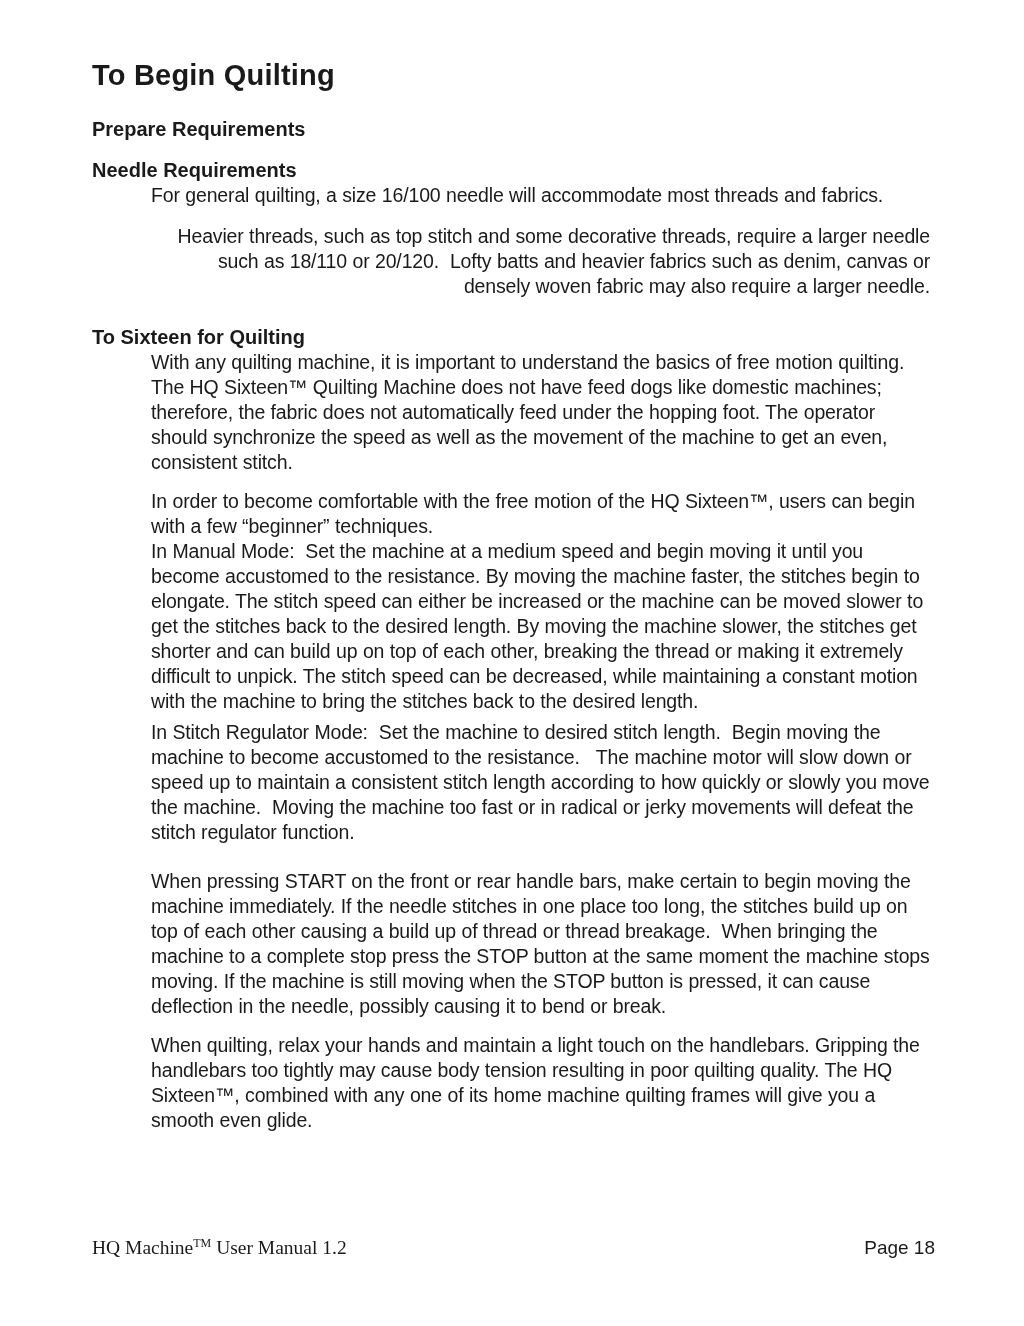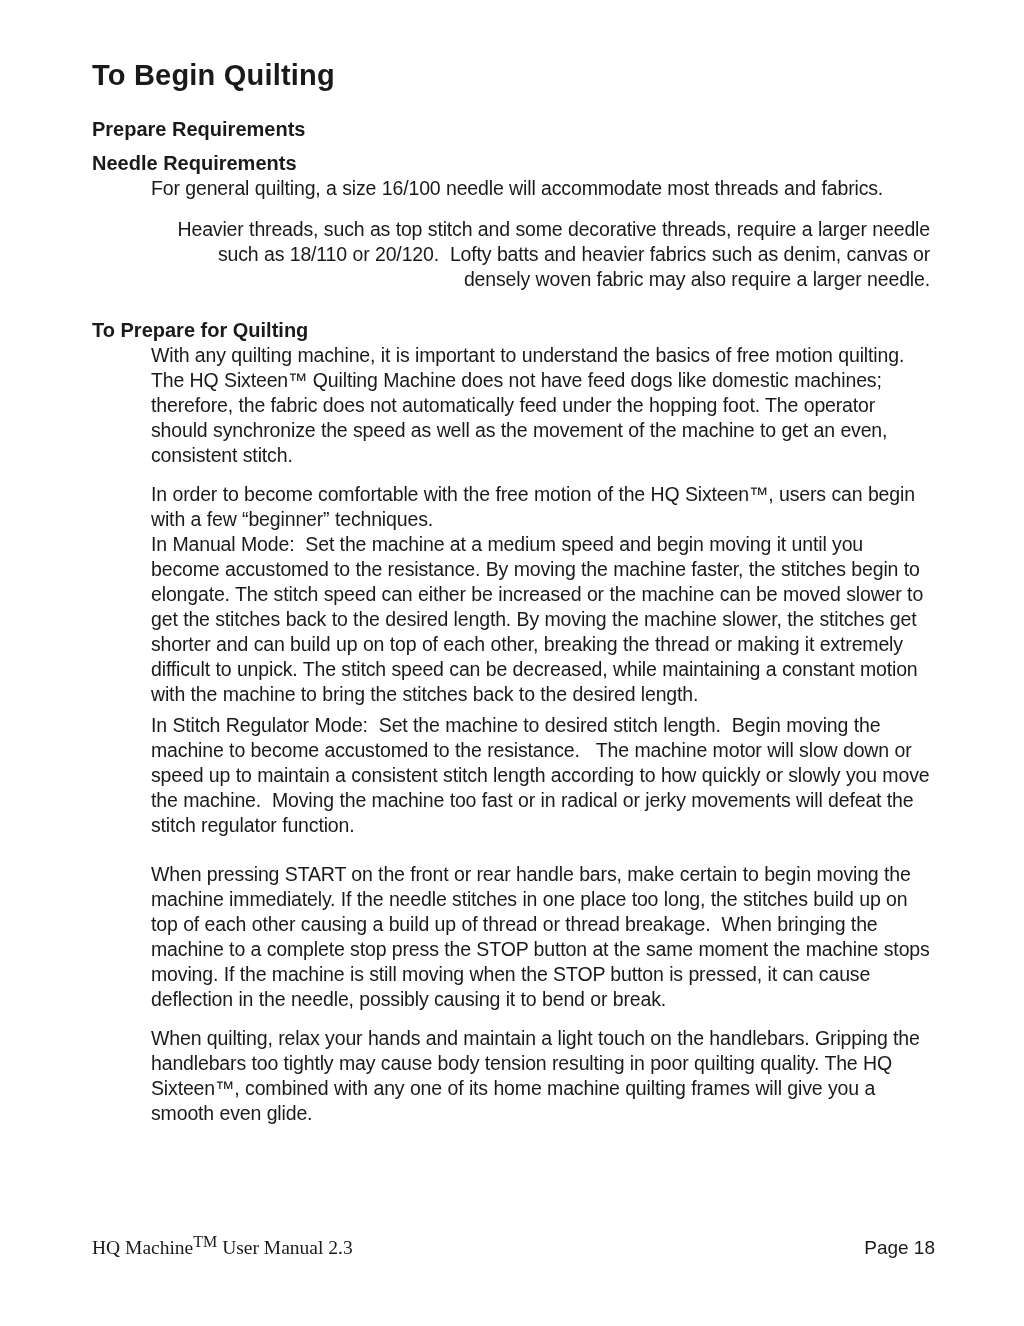--- a/index.html
+++ b/index.html
@@ -29,21 +29,21 @@
     font-weight: bold;
     margin: 0 0 24px 0;
     letter-spacing: 0.2px;
   }
   h2.sec-heading {
     font-size: 20px;
     line-height: 25px;
     font-weight: bold;
     margin: 0;
   }
-  .sec-needle h2.sec-heading { margin-top: 9px; }
+  .sec-needle h2.sec-heading { margin-top: 16px; }
   .sec-prepare h2.sec-heading { margin-top: 26px; }
   p.body-par {
     font-size: 19.5px;
     line-height: 25px;
     margin: 0 0 0 59px;
     max-width: 782px;
     white-space: pre-wrap;
     letter-spacing: -0.15px;
     word-spacing: 0.2px;
   }
@@ -59,21 +59,21 @@
     display: flex;
     justify-content: space-between;
     align-items: baseline;
   }
   .footer-left {
     font-family: "Liberation Serif", serif;
     font-size: 19.5px;
     line-height: 24px;
   }
   .footer-left sup {
-    font-size: 16px;
+    font-size: 12px;
     line-height: 0;
   }
   .footer-right {
     font-family: "Liberation Sans", sans-serif;
     font-size: 19px;
     line-height: 20px;
   }
 </style>
 </head>
 <body>
@@ -86,27 +86,27 @@
     <h2 class="sec-heading">Prepare Requirements</h2>
   </section>
 
   <section class="sec-needle">
     <h2 class="sec-heading">Needle Requirements</h2>
     <p class="body-par">For general quilting, a size 16/100 needle will accommodate most threads and fabrics.</p>
     <p class="body-par gap-md">Heavier threads, such as top stitch and some decorative threads, require a larger needle such as 18/110 or 20/120.  Lofty batts and heavier fabrics such as denim, canvas or densely woven fabric may also require a larger needle.</p>
   </section>
 
   <section class="sec-prepare">
-    <h2 class="sec-heading">To Prepare for Quilting</h2>
+    <h2 class="sec-heading">To Sixteen for Quilting</h2>
     <p class="body-par">With any quilting machine, it is important to understand the basics of free motion quilting. The HQ Sixteen™ Quilting Machine does not have feed dogs like domestic machines; therefore, the fabric does not automatically feed under the hopping foot. The operator should synchronize the speed as well as the movement of the machine to get an even, consistent stitch.</p>
     <p class="body-par gap-lg">In order to become comfortable with the free motion of the HQ Sixteen™, users can begin with a few “beginner” techniques.
 In Manual Mode:  Set the machine at a medium speed and begin moving it until you become accustomed to the resistance. By moving the machine faster, the stitches begin to elongate. The stitch speed can either be increased or the machine can be moved slower to get the stitches back to the desired length. By moving the machine slower, the stitches get shorter and can build up on top of each other, breaking the thread or making it extremely difficult to unpick. The stitch speed can be decreased, while maintaining a constant motion with the machine to bring the stitches back to the desired length.</p>
     <p class="body-par gap-sm">In Stitch Regulator Mode:  Set the machine to desired stitch length.  Begin moving the machine to become accustomed to the resistance.   The machine motor will slow down or speed up to maintain a consistent stitch length according to how quickly or slowly you move the machine.  Moving the machine too fast or in radical or jerky movements will defeat the stitch regulator function.</p>
     <p class="body-par gap-xl">When pressing START on the front or rear handle bars, make certain to begin moving the machine immediately. If the needle stitches in one place too long, the stitches build up on top of each other causing a build up of thread or thread breakage.  When bringing the machine to a complete stop press the STOP button at the same moment the machine stops moving. If the machine is still moving when the STOP button is pressed, it can cause deflection in the needle, possibly causing it to bend or break.</p>
     <p class="body-par gap-lg">When quilting, relax your hands and maintain a light touch on the handlebars. Gripping the handlebars too tightly may cause body tension resulting in poor quilting quality. The HQ Sixteen™, combined with any one of its home machine quilting frames will give you a smooth even glide.</p>
   </section>
 
   <footer class="page-footer">
-    <div class="footer-left"><span>HQ Machine</span><sup>TM</sup><span> User Manual 2.3</span></div>
+    <div class="footer-left"><span>HQ Machine</span><sup>TM</sup><span> User Manual 1.2</span></div>
     <div class="footer-right">Page 18</div>
   </footer>
 
 </div>
 
 </body></html>

